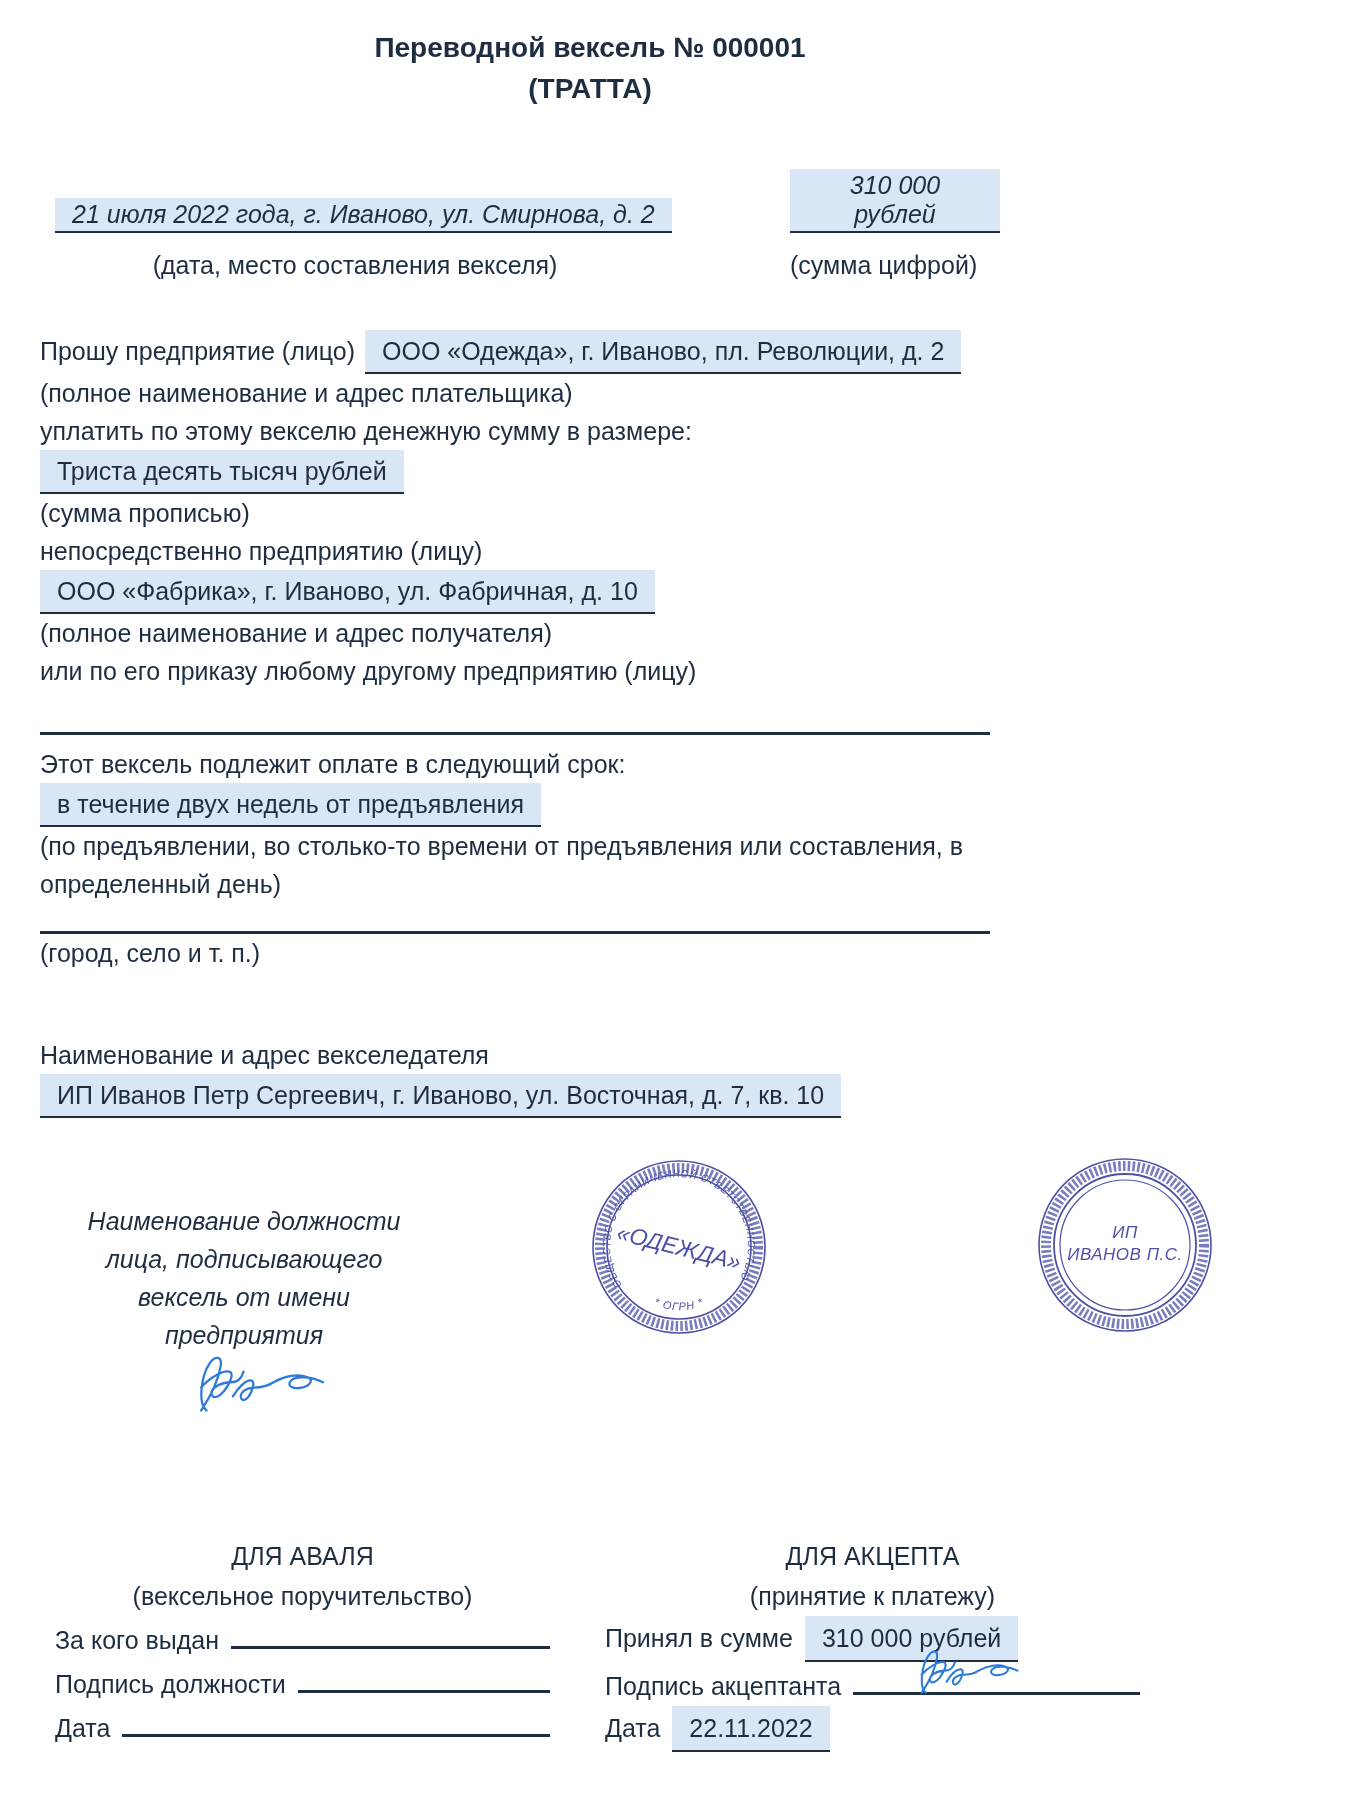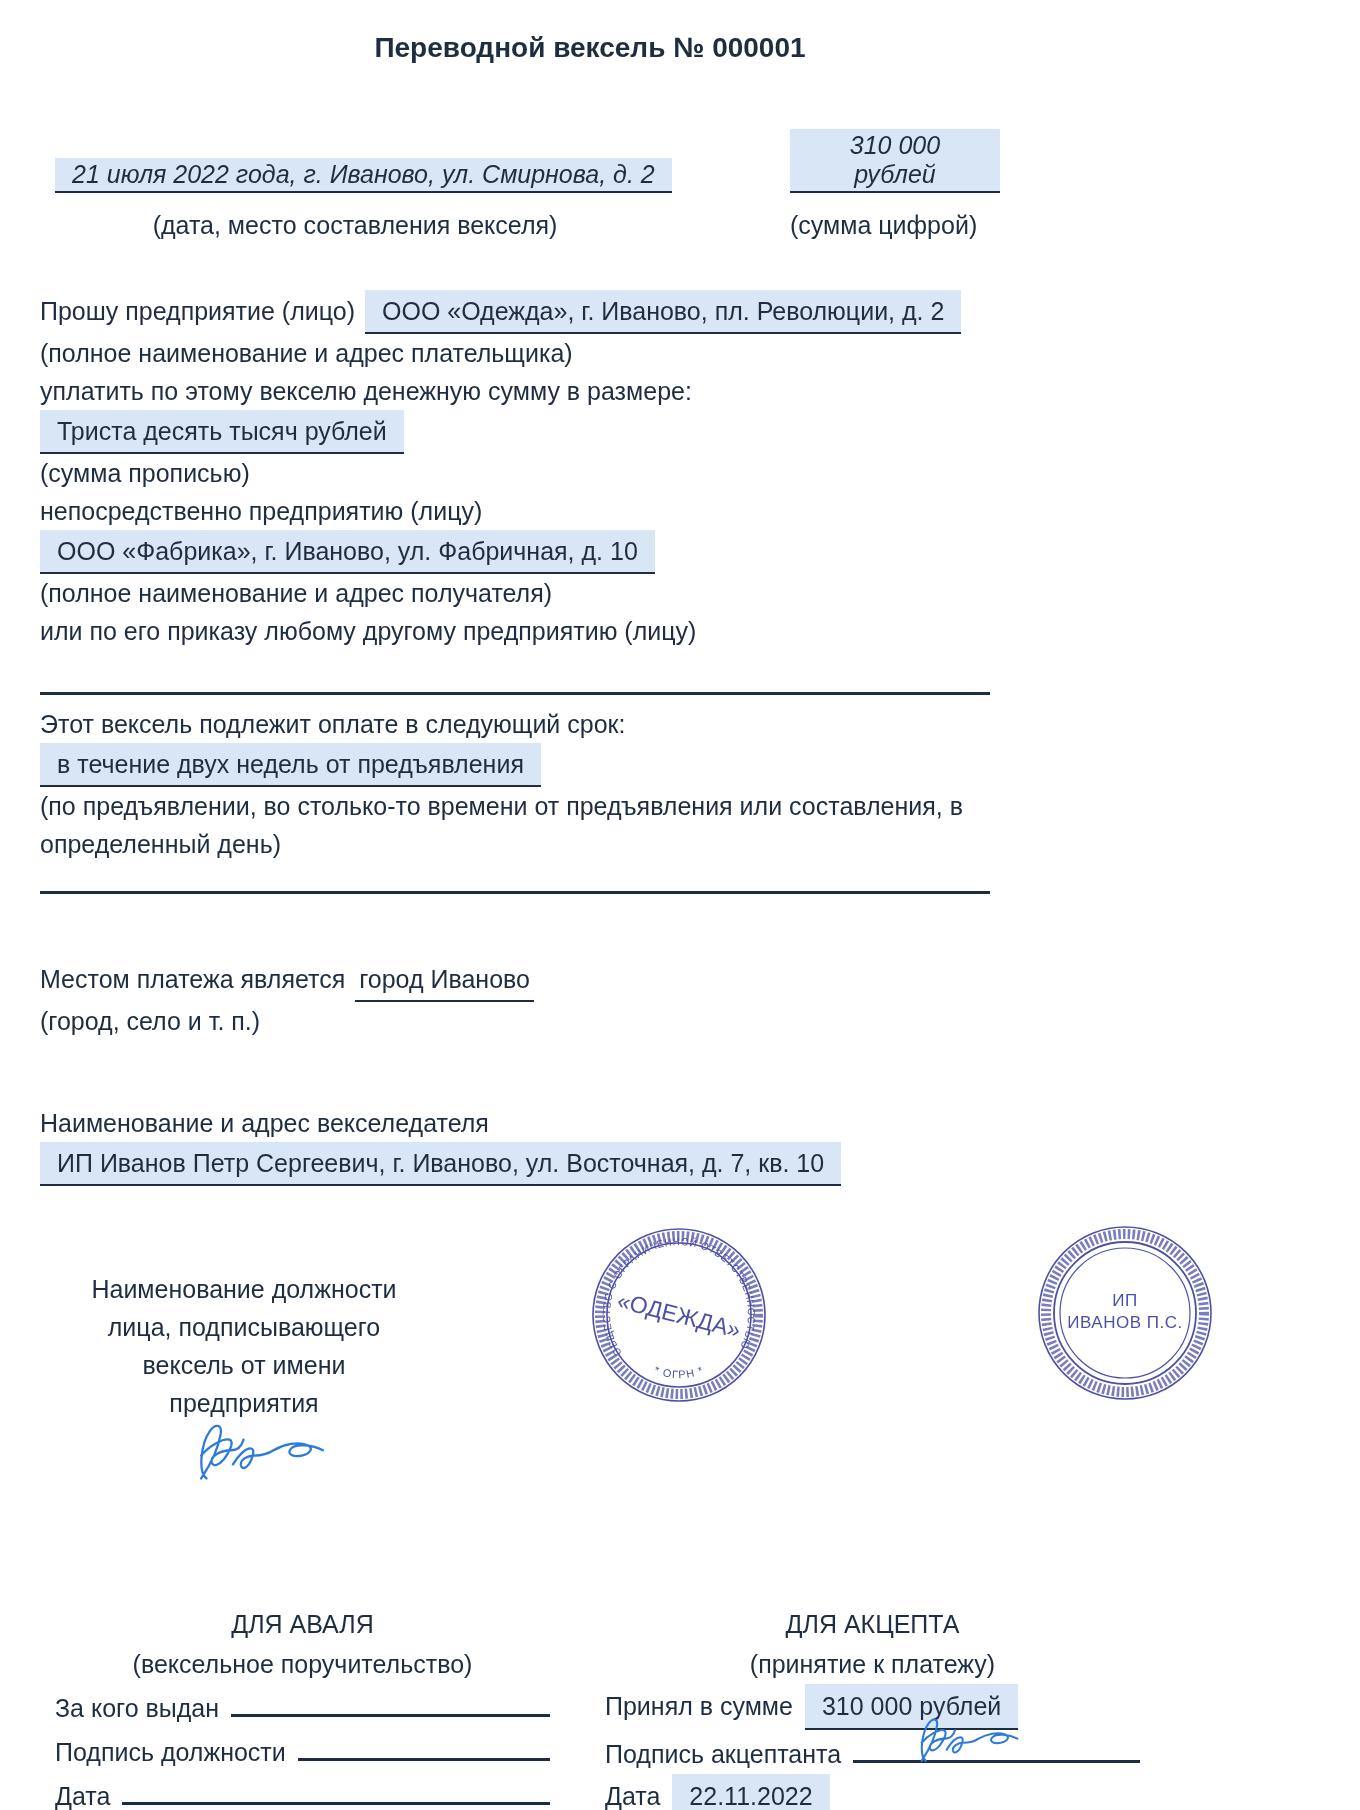--- a/index.html
+++ b/index.html
@@ -26,21 +26,21 @@
 
   .body-block{margin-top:50px;line-height:38px;}
   .line{margin-top:0;}
   .rule{width:950px;border-bottom:3px solid #1e2d40;height:0;}
   .rule-1{margin-top:42px;}
   .after-rule{margin-top:10px;}
   .rule-2{margin-top:28px;}
   .place-line{margin-top:66px;}
   .drawer-label{margin-top:64px;}
 
-  .seal-area{position:relative;height:272px;margin-top:38px;}
+  .seal-area{position:relative;height:272px;margin-top:38px;font-style:italic;}
   .position-caption{position:absolute;left:28px;top:46px;width:352px;text-align:center;line-height:38px;}
   .main-signature{position:absolute;left:140px;top:192px;}
   .stamp-company{position:absolute;left:550px;top:2px;}
   .stamp-ip{position:absolute;left:996px;top:0px;}
 
   .bottom-row{display:flex;justify-content:space-between;margin-top:108px;line-height:40px;}
   .aval-col{width:510px;padding-left:15px;box-sizing:border-box;}
   .accept-col{width:535px;}
   .col-title{text-align:center;}
   .form-line{display:flex;align-items:baseline;}
@@ -51,20 +51,21 @@
   svg text{font-family:"Liberation Sans", sans-serif;}
 </style>
 </head>
 <body>
 
 <div class="page">
   <div class="content">
 
     <div class="doc-title">
       <div>Переводной вексель № 000001</div>
+      <div>(ТРАТТА)</div>
     </div>
 
     <div class="issue-row">
       <span class="hl it issue-left">21 июля 2022 года, г. Иваново, ул. Смирнова, д. 2</span>
       <span class="issue-right"><span class="hl it">310 000 рублей</span></span>
     </div>
     <div class="issue-captions">
       <span class="cap-left">(дата, место составления векселя)</span>
       <span class="cap-right">(сумма цифрой)</span>
     </div>
@@ -83,23 +84,20 @@
       <div class="line">или по его приказу любому другому предприятию (лицу)</div>
 
       <div class="rule rule-1"></div>
 
       <div class="line after-rule">Этот вексель подлежит оплате в следующий срок:</div>
       <div class="center"><span class="hl">в течение двух недель от предъявления</span></div>
       <div class="center">(по предъявлении, во столько-то времени от предъявления или составления, в определенный день)</div>
 
       <div class="rule rule-2"></div>
 
-      <div class="line place-line">
-        <span class="gap-r">Местом платежа является</span><span class="ul-only">город Иваново</span>
-      </div>
       <div class="center">(город, село и т. п.)</div>
 
       <div class="line drawer-label">Наименование и адрес векселедателя</div>
       <div class="center"><span class="hl">ИП Иванов Петр Сергеевич, г. Иваново, ул. Восточная, д. 7, кв. 10</span></div>
     </div>
 
     <div class="seal-area">
       <div class="position-caption">Наименование должности лица, подписывающего вексель от имени предприятия</div>
 
       <div class="main-signature">

